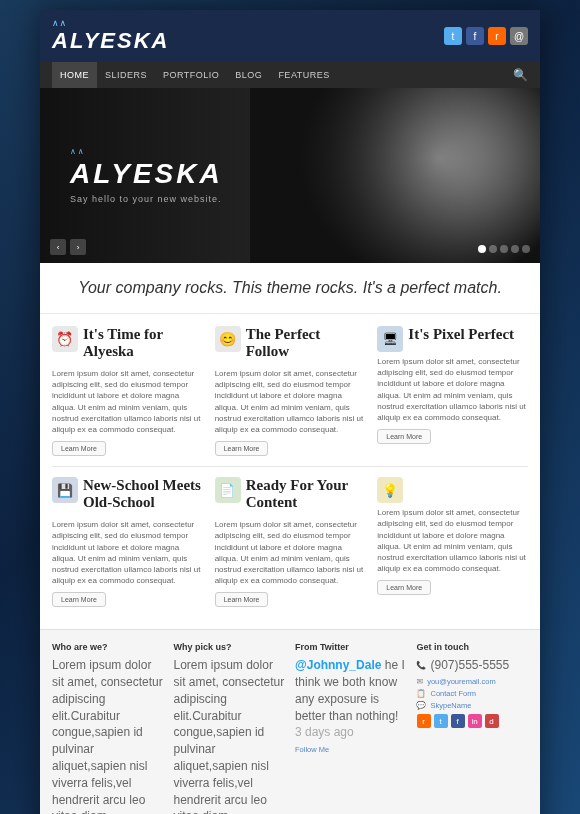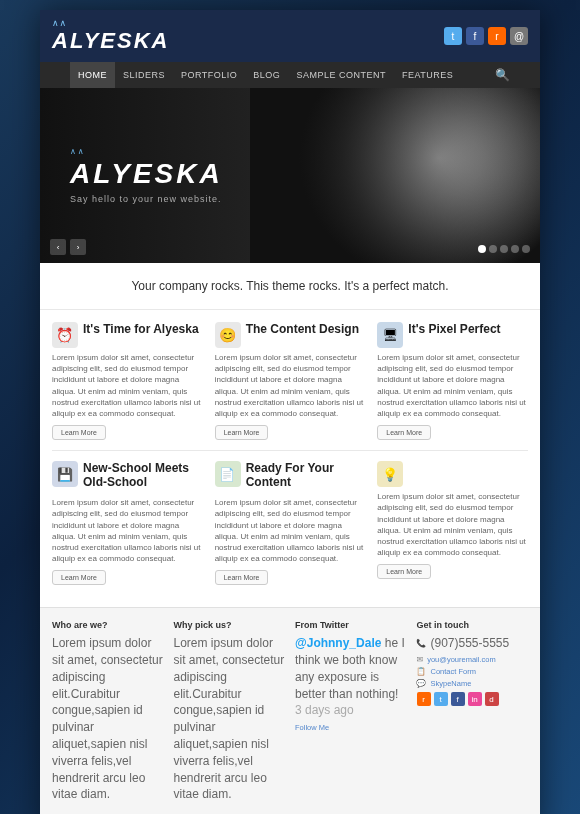--- a/index.html
+++ b/index.html
@@ -45,21 +45,21 @@
     }
     .social-twitter { background: #55acee; }
     .social-facebook { background: #3b5998; }
     .social-rss { background: #ff6600; }
     .social-email { background: #777; }
     
     .main-nav {
       background: #2a2a2a;
       display: flex;
       align-items: center;
-      padding: 0 30px;
+      padding: 0 12px;
     }
     .nav-item {
       color: #ccc;
       font-size: 9px;
       padding: 8px 8px;
       cursor: pointer;
       text-transform: uppercase;
       letter-spacing: 0.5px;
     }
     .nav-item.active, .nav-item:hover {
@@ -126,32 +126,34 @@
       background: rgba(255,255,255,0.3);
     }
     .hero-dot.active { background: #fff; }
     
     .tagline-section {
       text-align: center;
       padding: 16px 12px;
       border-bottom: 1px solid #e8e8e8;
     }
     .tagline-text {
-      font-size: 12px;
+      font-size: 16px;
       color: #333;
       font-weight: normal;
+      font-style: italic;
     }
     .feature-item {
       padding: 0;
     }
     .feature-title {
-      font-size: 12px;
+      font-size: 15px;
       font-weight: bold;
       color: #222;
       margin-bottom: 4px;
+      font-family: Liberation Serif, serif;
     }
     .feature-text {
       font-size: 8px;
       color: #666;
       line-height: 1.4;
       clear: both;
     }
     .learn-more-btn {
       display: inline-block;
       margin-top: 6px;
@@ -260,21 +262,20 @@
       <div class="social-icon social-rss">r</div>
       <div class="social-icon social-email">@</div>
     </div>
   </div>
 
   <div class="main-nav">
     <div class="nav-item active">HOME</div>
     <div class="nav-item">SLIDERS</div>
     <div class="nav-item">PORTFOLIO</div>
     <div class="nav-item">BLOG</div>
-    <div class="nav-item">SAMPLE CONTENT</div>
     <div class="nav-item">FEATURES</div>
     <div class="nav-search">🔍</div>
   </div>
 
   <div class="hero-section">
     <div style="position:absolute;inset:0;background:linear-gradient(to right,#111 0%,#222 45%,#555 70%,#888 100%);"></div>
 
     <div style="position:absolute;right:0;top:0;width:58%;height:100%;background:linear-gradient(to left,rgba(0,0,0,0) 0%,rgba(17,17,17,1) 100%),radial-gradient(ellipse 60% 90% at 65% 40%,#bbb 0%,#888 25%,#444 55%,#111 80%);"></div>
     <div class="hero-content">
       <div style="font-size:8px;color:#6ab0e0;letter-spacing:2px;margin-bottom:2px;">∧∧</div>
@@ -306,21 +307,21 @@
           <div style="background:#e8e8e8;border-radius:4px;width:26px;height:26px;display:flex;align-items:center;justify-content:center;font-size:14px;flex-shrink:0;">⏰</div>
           <div class="feature-title">It's Time for Alyeska</div>
         </div>
         <div class="feature-text">Lorem ipsum dolor sit amet, consectetur adipiscing elit, sed do eiusmod tempor incididunt ut labore et dolore magna aliqua. Ut enim ad minim veniam, quis nostrud exercitation ullamco laboris nisi ut aliquip ex ea commodo consequat.</div>
         <div class="learn-more-btn">Learn More</div>
       </div>
 
       <div class="feature-item">
         <div style="display:flex;align-items:flex-start;gap:5px;margin-bottom:4px;">
           <div style="background:#e8e8e8;border-radius:4px;width:26px;height:26px;display:flex;align-items:center;justify-content:center;font-size:14px;flex-shrink:0;">😊</div>
-          <div class="feature-title">The Content Design</div>
+          <div class="feature-title">The Perfect Follow</div>
         </div>
         <div class="feature-text">Lorem ipsum dolor sit amet, consectetur adipiscing elit, sed do eiusmod tempor incididunt ut labore et dolore magna aliqua. Ut enim ad minim veniam, quis nostrud exercitation ullamco laboris nisi ut aliquip ex ea commodo consequat.</div>
         <div class="learn-more-btn">Learn More</div>
       </div>
 
       <div class="feature-item">
         <div style="display:flex;align-items:flex-start;gap:5px;margin-bottom:4px;">
           <div style="background:#c8d8e8;border-radius:4px;width:26px;height:26px;display:flex;align-items:center;justify-content:center;font-size:12px;flex-shrink:0;">🖥</div>
           <div class="feature-title">It's Pixel Perfect</div>
         </div>

